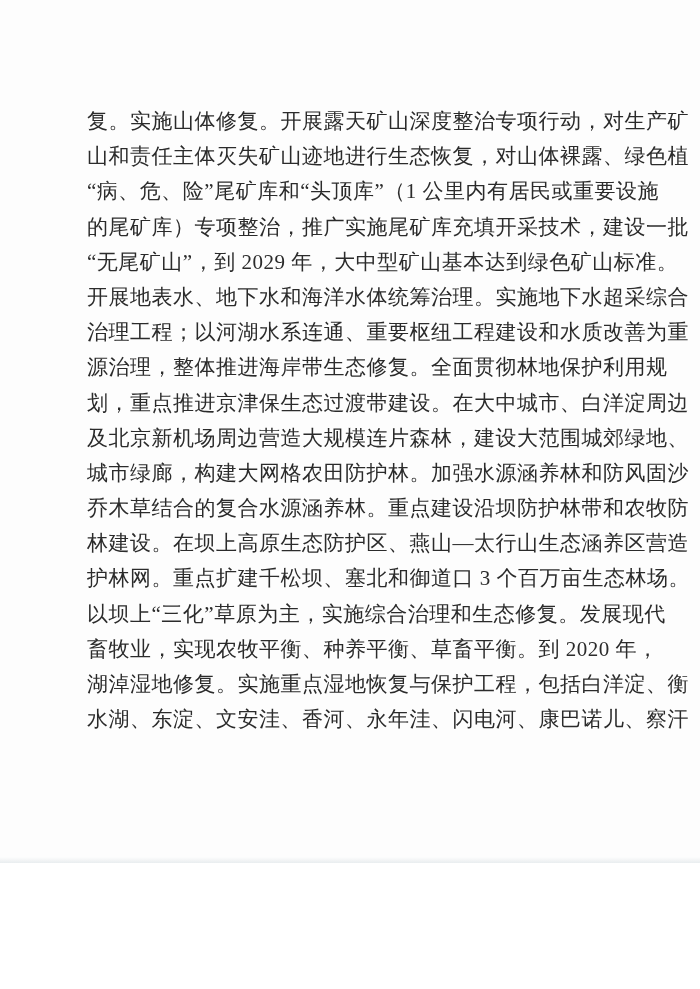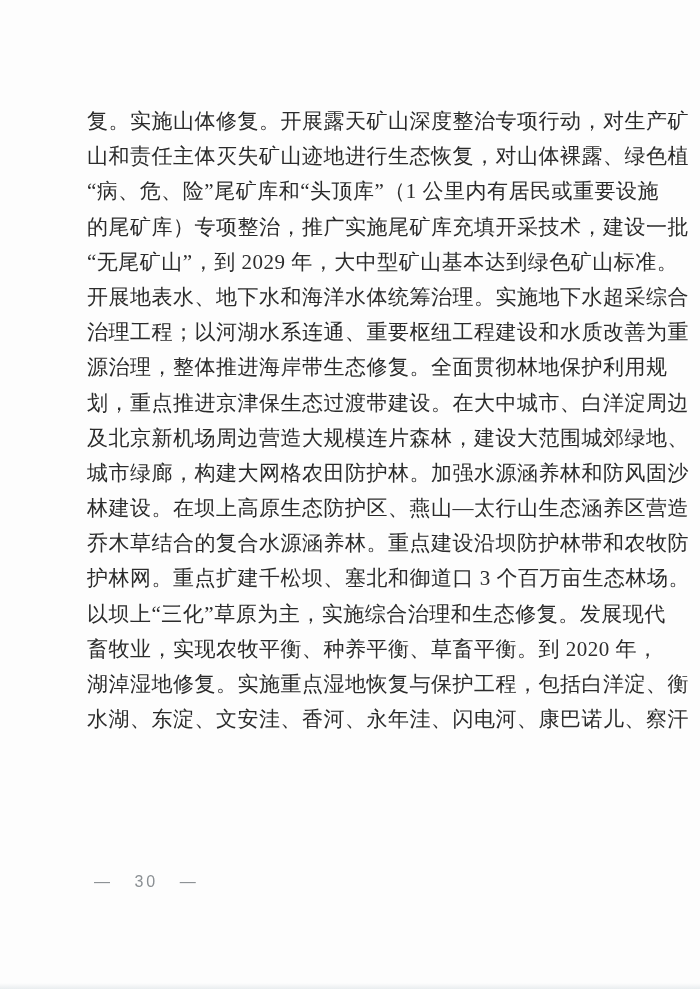--- a/index.html
+++ b/index.html
@@ -3,21 +3,21 @@
 <meta charset="utf-8">
 <style>
   html, body {
     margin: 0;
     padding: 0;
     background: #ffffff;
   }
   .scan-page {
     position: relative;
     width: 700px;
-    height: 989px;
+    height: 863px;
     background: #fdfdfd;
     overflow: hidden;
     font-family: "Liberation Serif", "DejaVu Serif", serif;
   }
   .text-block {
     position: absolute;
     left: 87px;
     top: 104px;
     width: 533px;
   }
@@ -62,22 +62,22 @@
     <div class="text-line">山和责任主体灭失矿山迹地进行生态恢复，对山体裸露、绿色植</div>
     <div class="text-line">“病、危、险”尾矿库和“头顶库”（1 公里内有居民或重要设施</div>
     <div class="text-line">的尾矿库）专项整治，推广实施尾矿库充填开采技术，建设一批</div>
     <div class="text-line">“无尾矿山”，到 2029 年，大中型矿山基本达到绿色矿山标准。</div>
     <div class="text-line">开展地表水、地下水和海洋水体统筹治理。实施地下水超采综合</div>
     <div class="text-line">治理工程；以河湖水系连通、重要枢纽工程建设和水质改善为重</div>
     <div class="text-line">源治理，整体推进海岸带生态修复。全面贯彻林地保护利用规</div>
     <div class="text-line">划，重点推进京津保生态过渡带建设。在大中城市、白洋淀周边</div>
     <div class="text-line">及北京新机场周边营造大规模连片森林，建设大范围城郊绿地、</div>
     <div class="text-line">城市绿廊，构建大网格农田防护林。加强水源涵养林和防风固沙</div>
+    <div class="text-line">乔木草结合的复合水源涵养林。重点建设沿坝防护林带和农牧防</div>
     <div class="text-line">林建设。在坝上高原生态防护区、燕山—太行山生态涵养区营造</div>
-    <div class="text-line">乔木草结合的复合水源涵养林。重点建设沿坝防护林带和农牧防</div>
     <div class="text-line">护林网。重点扩建千松坝、塞北和御道口 3 个百万亩生态林场。</div>
     <div class="text-line">以坝上“三化”草原为主，实施综合治理和生态修复。发展现代</div>
     <div class="text-line">畜牧业，实现农牧平衡、种养平衡、草畜平衡。到 2020 年，</div>
     <div class="text-line">湖淖湿地修复。实施重点湿地恢复与保护工程，包括白洋淀、衡</div>
     <div class="text-line">水湖、东淀、文安洼、香河、永年洼、闪电河、康巴诺儿、察汗</div>
   </div>
 
   <div class="page-number">—  30  —</div>
 
   <div class="scan-edge-bottom"></div>

